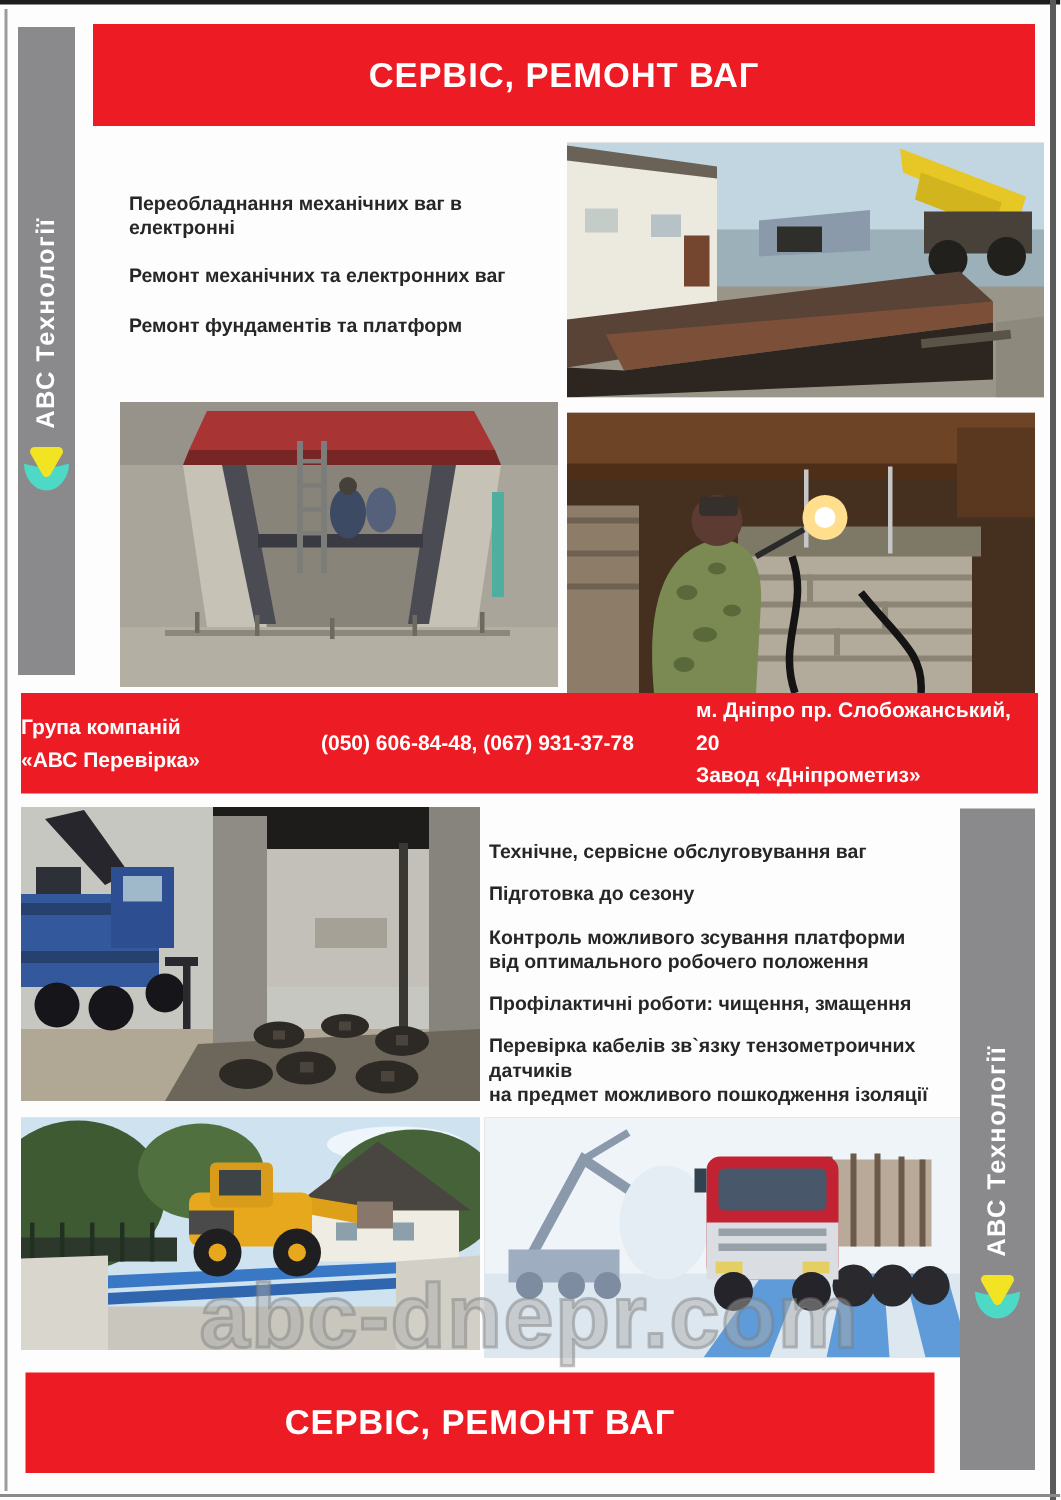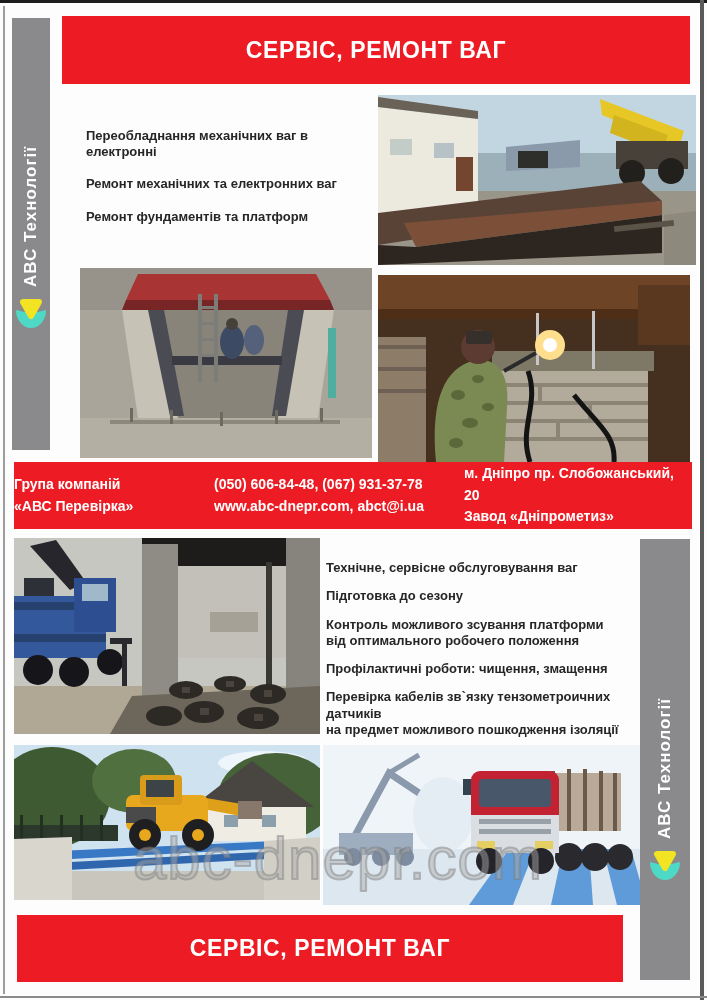--- a/index.html
+++ b/index.html
@@ -59,22 +59,22 @@
 
   .contact-band {
     position:absolute; left:14px; top:462px; width:678px; height:67px;
     background:var(--red,#ed1c24); color:#ffffff;
     display:grid; grid-template-columns:200px 250px 228px;
     align-items:center;
   }
   .contact-col { text-align:left; font-weight:bold; font-size:14px; line-height:1.55; }
 
   .watermark {
-    position:absolute; left:133px; top:824px; width:470px; z-index:6;
-    font-size:60px; font-weight:normal; letter-spacing:1px; white-space:nowrap;
+    position:absolute; left:133px; top:843px; width:470px; z-index:6;
+    font-size:60px; font-weight:bold; letter-spacing:1px; white-space:nowrap;
     color:rgba(255,255,255,0.18);
     -webkit-text-stroke:2px rgba(125,125,125,0.45);
     text-shadow:0 0 1px rgba(120,120,120,0.35);
     pointer-events:none;
   }
 </style>
 </head>
 <body>
 
 <div class="page">
@@ -200,21 +200,20 @@
     </svg>
   </div>
 
   <div class="contact-band">
     <div class="contact-col">
       <div>Група компаній</div>
       <div>«АВС Перевірка»</div>
     </div>
     <div class="contact-col">
       <div>(050) 606-84-48, (067) 931-37-78</div>
-      <div>www.abc-dnepr.com, abct@i.ua</div>
     </div>
     <div class="contact-col">
       <div>м. Дніпро пр. Слобожанський, 20</div>
       <div>Завод «Дніпрометиз»</div>
     </div>
   </div>
 
   <div class="photo photo-4">
     <svg viewBox="0 0 306 196" preserveAspectRatio="none">
       <rect width="306" height="196" fill="#c7c7c1"></rect>

